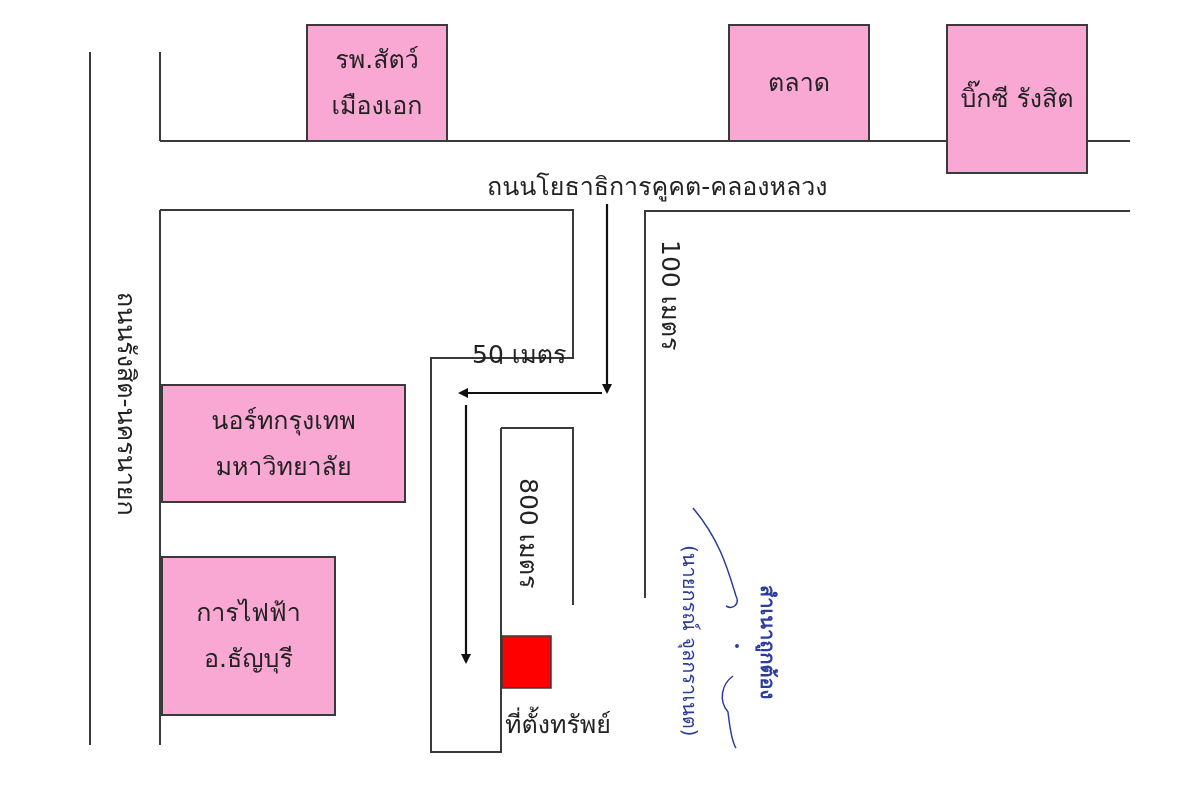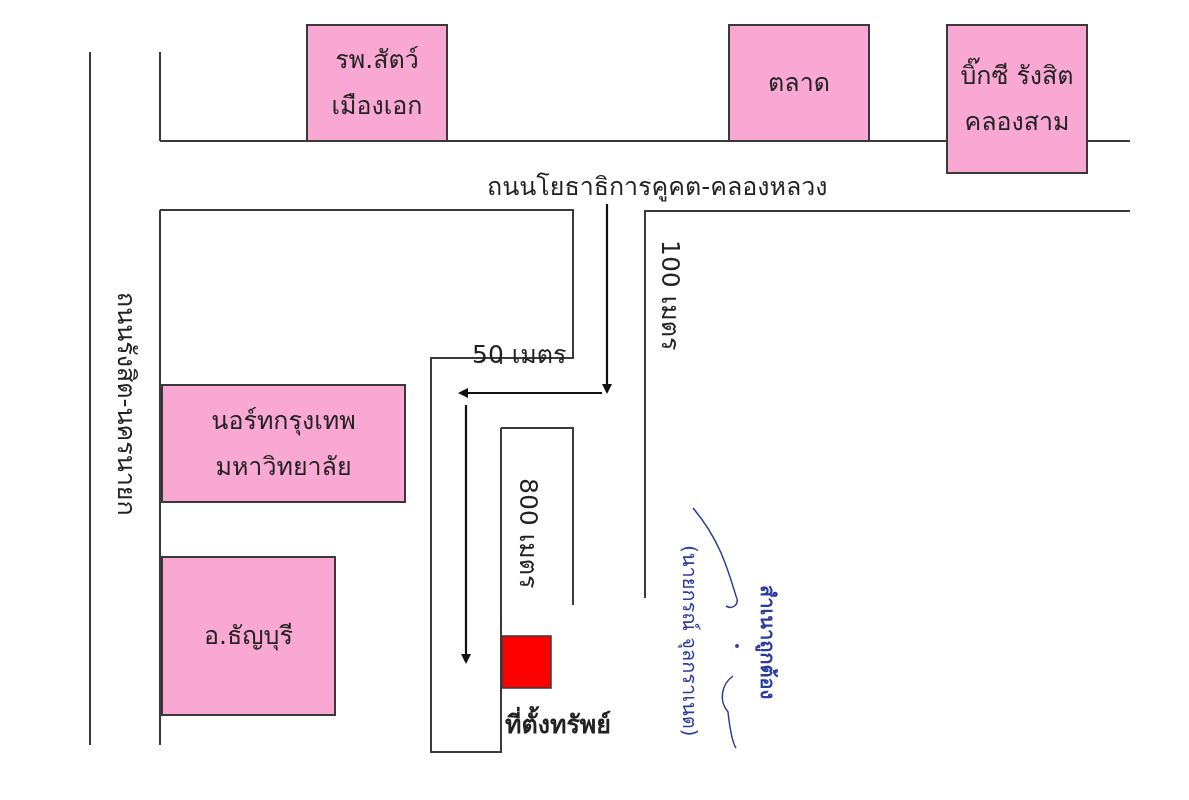--- a/index.html
+++ b/index.html
@@ -52,35 +52,35 @@
 
 <div class="box" style="left:306px;top:24px;width:142px;height:118px;">
   <div class="line">รพ.สัตว์</div>
   <div class="line">เมืองเอก</div>
 </div>
 <div class="box" style="left:728px;top:24px;width:142px;height:118px;align-items:center;">
   <div class="line">ตลาด</div>
 </div>
 <div class="box" style="left:946px;top:24px;width:142px;height:150px;">
   <div class="line">บิ๊กซี รังสิต</div>
-  <div class="line">คลองสาม</div>
 </div>
 
 <div class="lbl" style="left:487px;top:174px;">ถนนโยธาธิการคูคต-คลองหลวง</div>
 
 <div class="lbl rot90" style="left:139px;top:292px;">ถนนรังสิต-นครนายก</div>
 
 <div class="box" style="left:161px;top:384px;width:245px;height:119px;">
   <div class="line">นอร์ทกรุงเทพ</div>
   <div class="line">มหาวิทยาลัย</div>
 </div>
 <div class="box" style="left:161px;top:556px;width:175px;height:160px;">
+  <div class="line">การไฟฟ้า</div>
   <div class="line">อ.ธัญบุรี</div>
 </div>
 
 <div class="lbl" style="left:472px;top:330px;margin-top:12px;">50 เมตร</div>
 <div class="lbl rot90" style="left:683px;top:240px;">100 เมตร</div>
 <div class="lbl rot90" style="left:541px;top:478px;">800 เมตร</div>
 
-<div class="lbl" style="left:505px;top:712px;font-weight:bold;">ที่ตั้งทรัพย์</div>
+<div class="lbl" style="left:505px;top:712px;">ที่ตั้งทรัพย์</div>
 
 <div class="stamp thin" style="left:706px;top:545px;">(นายกรณ์ จุลกราเนต)</div>
 <div class="stamp" style="left:784px;top:585px;">สำเนาถูกต้อง</div>
 
 </body></html>

